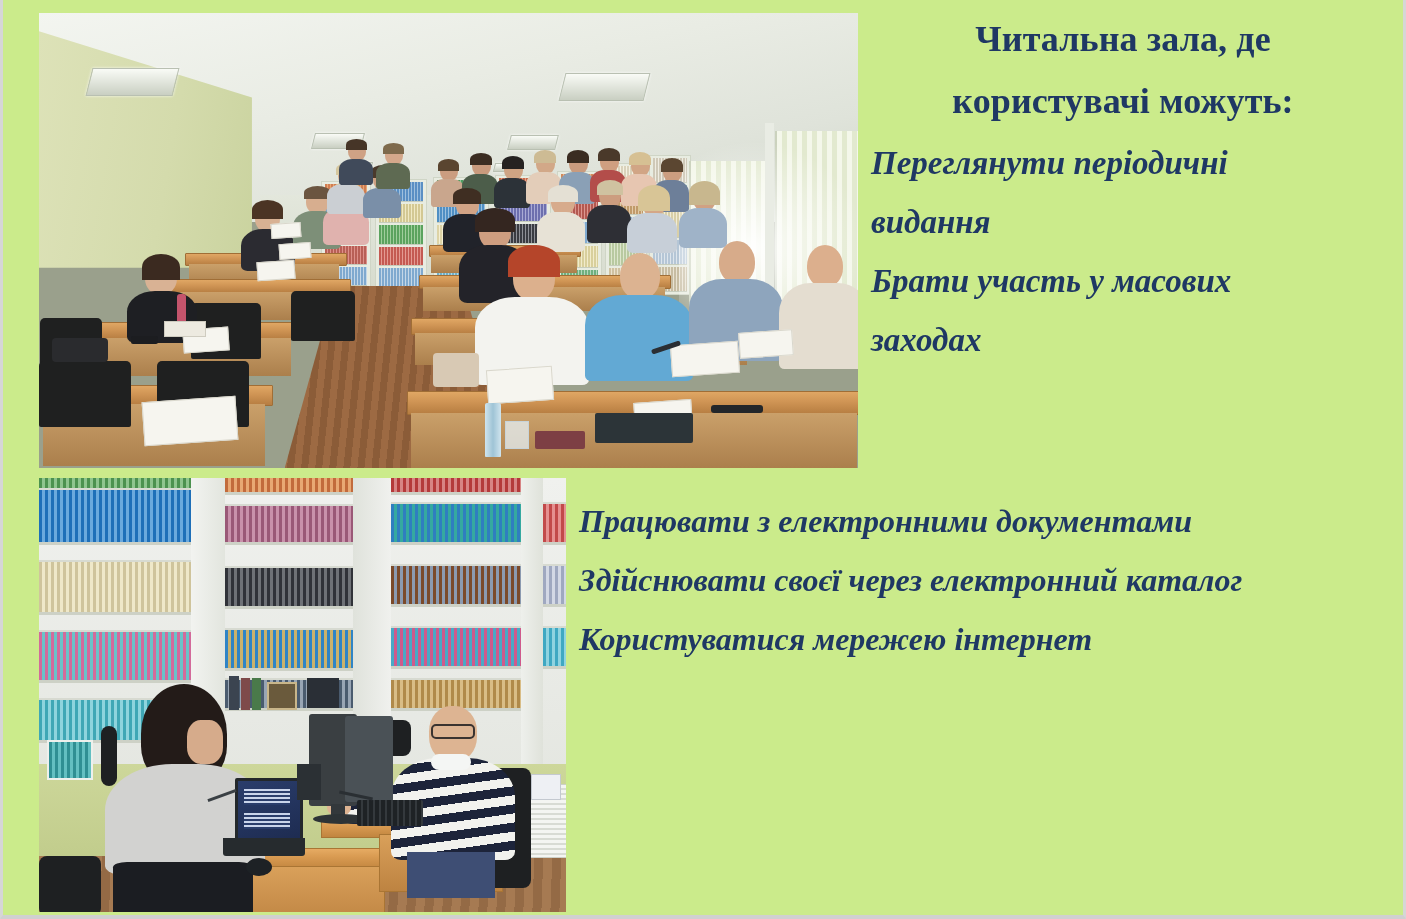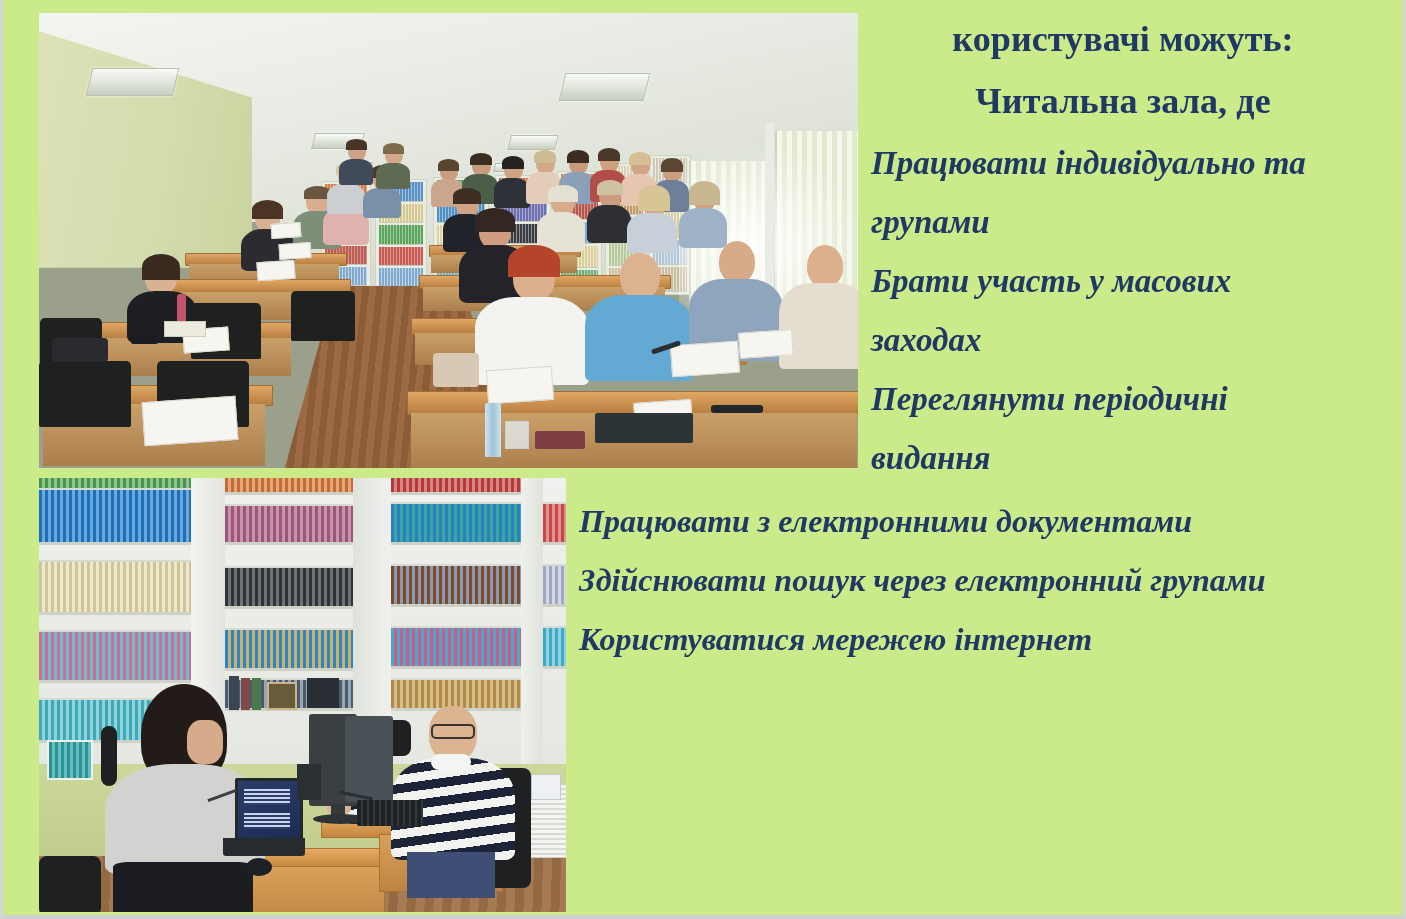--- a/index.html
+++ b/index.html
@@ -591,29 +591,28 @@
     <div style="position:absolute;left:292px;top:326px;width:14px;height:14px;background:#33383b;"></div>
     <div style="position:absolute;left:274px;top:336px;width:56px;height:10px;background:#2d3336;border-radius:50%;"></div>
     <div class="ph2-keyboard" style="left:318px;top:322px;width:66px;height:26px;"></div>
     <div style="position:absolute;left:258px;top:286px;width:24px;height:36px;background:#2b3034;"></div>
 
     <div style="position:absolute;left:300px;top:316px;width:34px;height:3px;background:#2a2f33;transform:rotate(12deg);"></div>
     <div style="position:absolute;left:168px;top:316px;width:30px;height:3px;background:#3a4044;transform:rotate(-20deg);"></div>
   </div>
 
   <div id="title-block">
+    <span class="tline">Читальна зала, де</span>
     <span class="tline">користувачі можуть:</span>
-    <span class="tline">Читальна зала, де</span>
   </div>
 
   <div id="upper-list">
-    <span class="litem">Працювати індивідуально та групами</span>
+    <span class="litem">Переглянути періодичні видання</span>
     <span class="litem">Брати участь у масових заходах</span>
-    <span class="litem">Переглянути періодичні видання</span>
   </div>
 
   <div id="lower-list">
     <span class="litem">Працювати з електронними документами</span>
-    <span class="litem">Здійснювати пошук через електронний групами</span>
+    <span class="litem">Здійснювати своєї через електронний каталог</span>
     <span class="litem">Користуватися мережею інтернет</span>
   </div>
 
 </div>
 
 </body></html>

